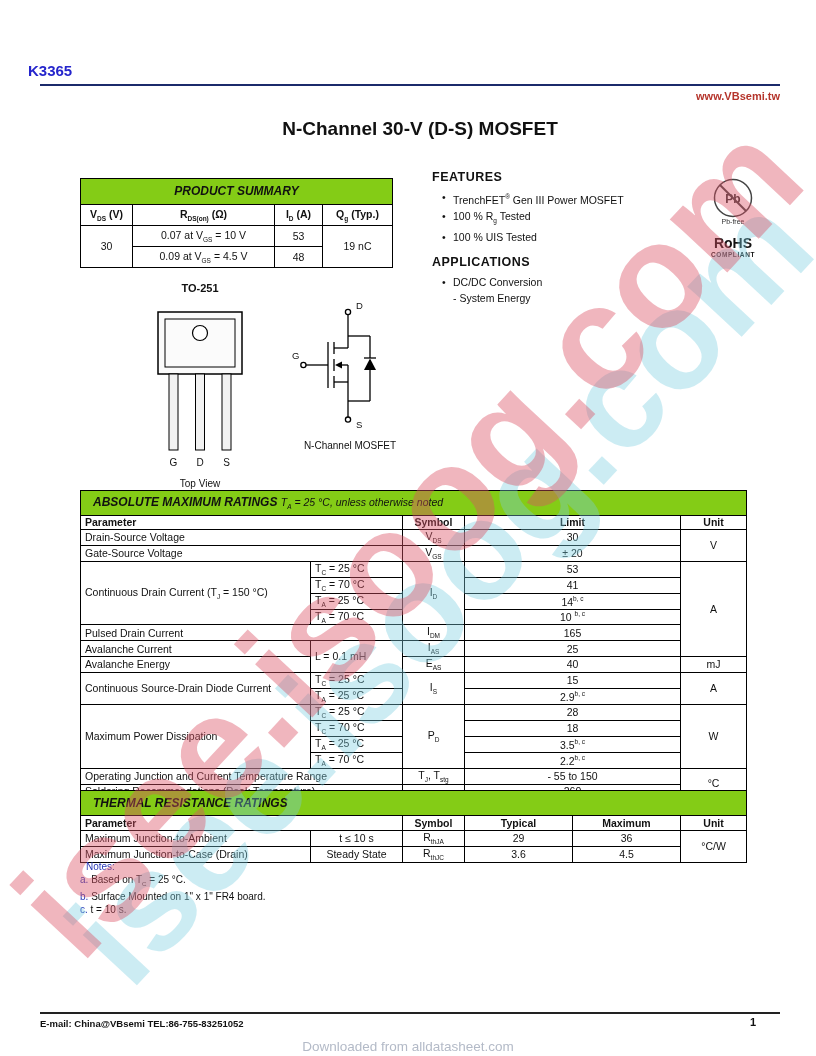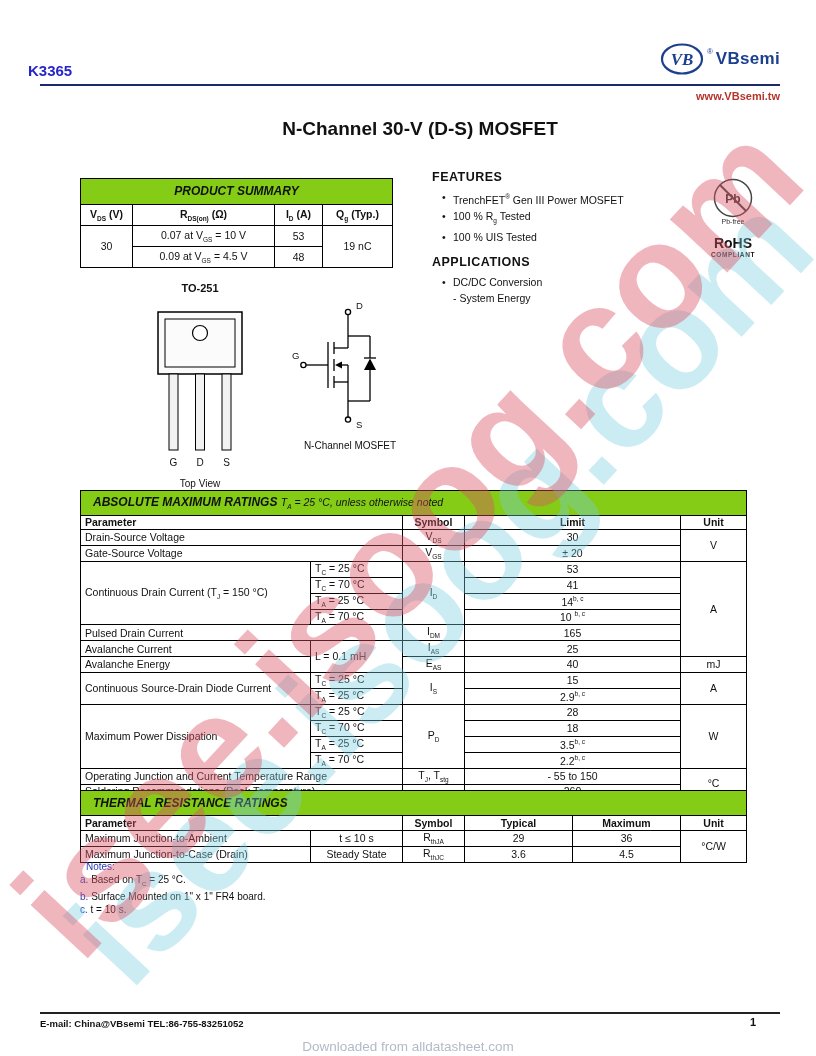--- a/index.html
+++ b/index.html
@@ -105,28 +105,20 @@
     z-index:49;
   }
 </style>
 </head>
 <body>
 
 <div class="page">
 
   <div class="part-number">K3365</div>
 
-  <div class="logo">
-    <svg width="44" height="34" viewBox="0 0 44 34">
-      <ellipse cx="22" cy="17" rx="20" ry="14.5" fill="none" stroke="#1d3f8f" stroke-width="2.2"></ellipse>
-      <text x="22" y="23" text-anchor="middle" font-size="17" font-style="italic" font-weight="bold" fill="#1d3f8f" font-family="Liberation Serif, serif">VB</text>
-    </svg>
-    <span class="reg">®</span>
-    <span class="brand">VBsemi</span>
-  </div>
 
   <div class="header-rule"></div>
   <div class="website">www.VBsemi.tw</div>
 
   <h1 class="doc-title">N-Channel 30-V (D-S) MOSFET</h1>
 
   <table class="ps-table">
     <colgroup>
         <col style="width:52px">
         <col style="width:142px">

